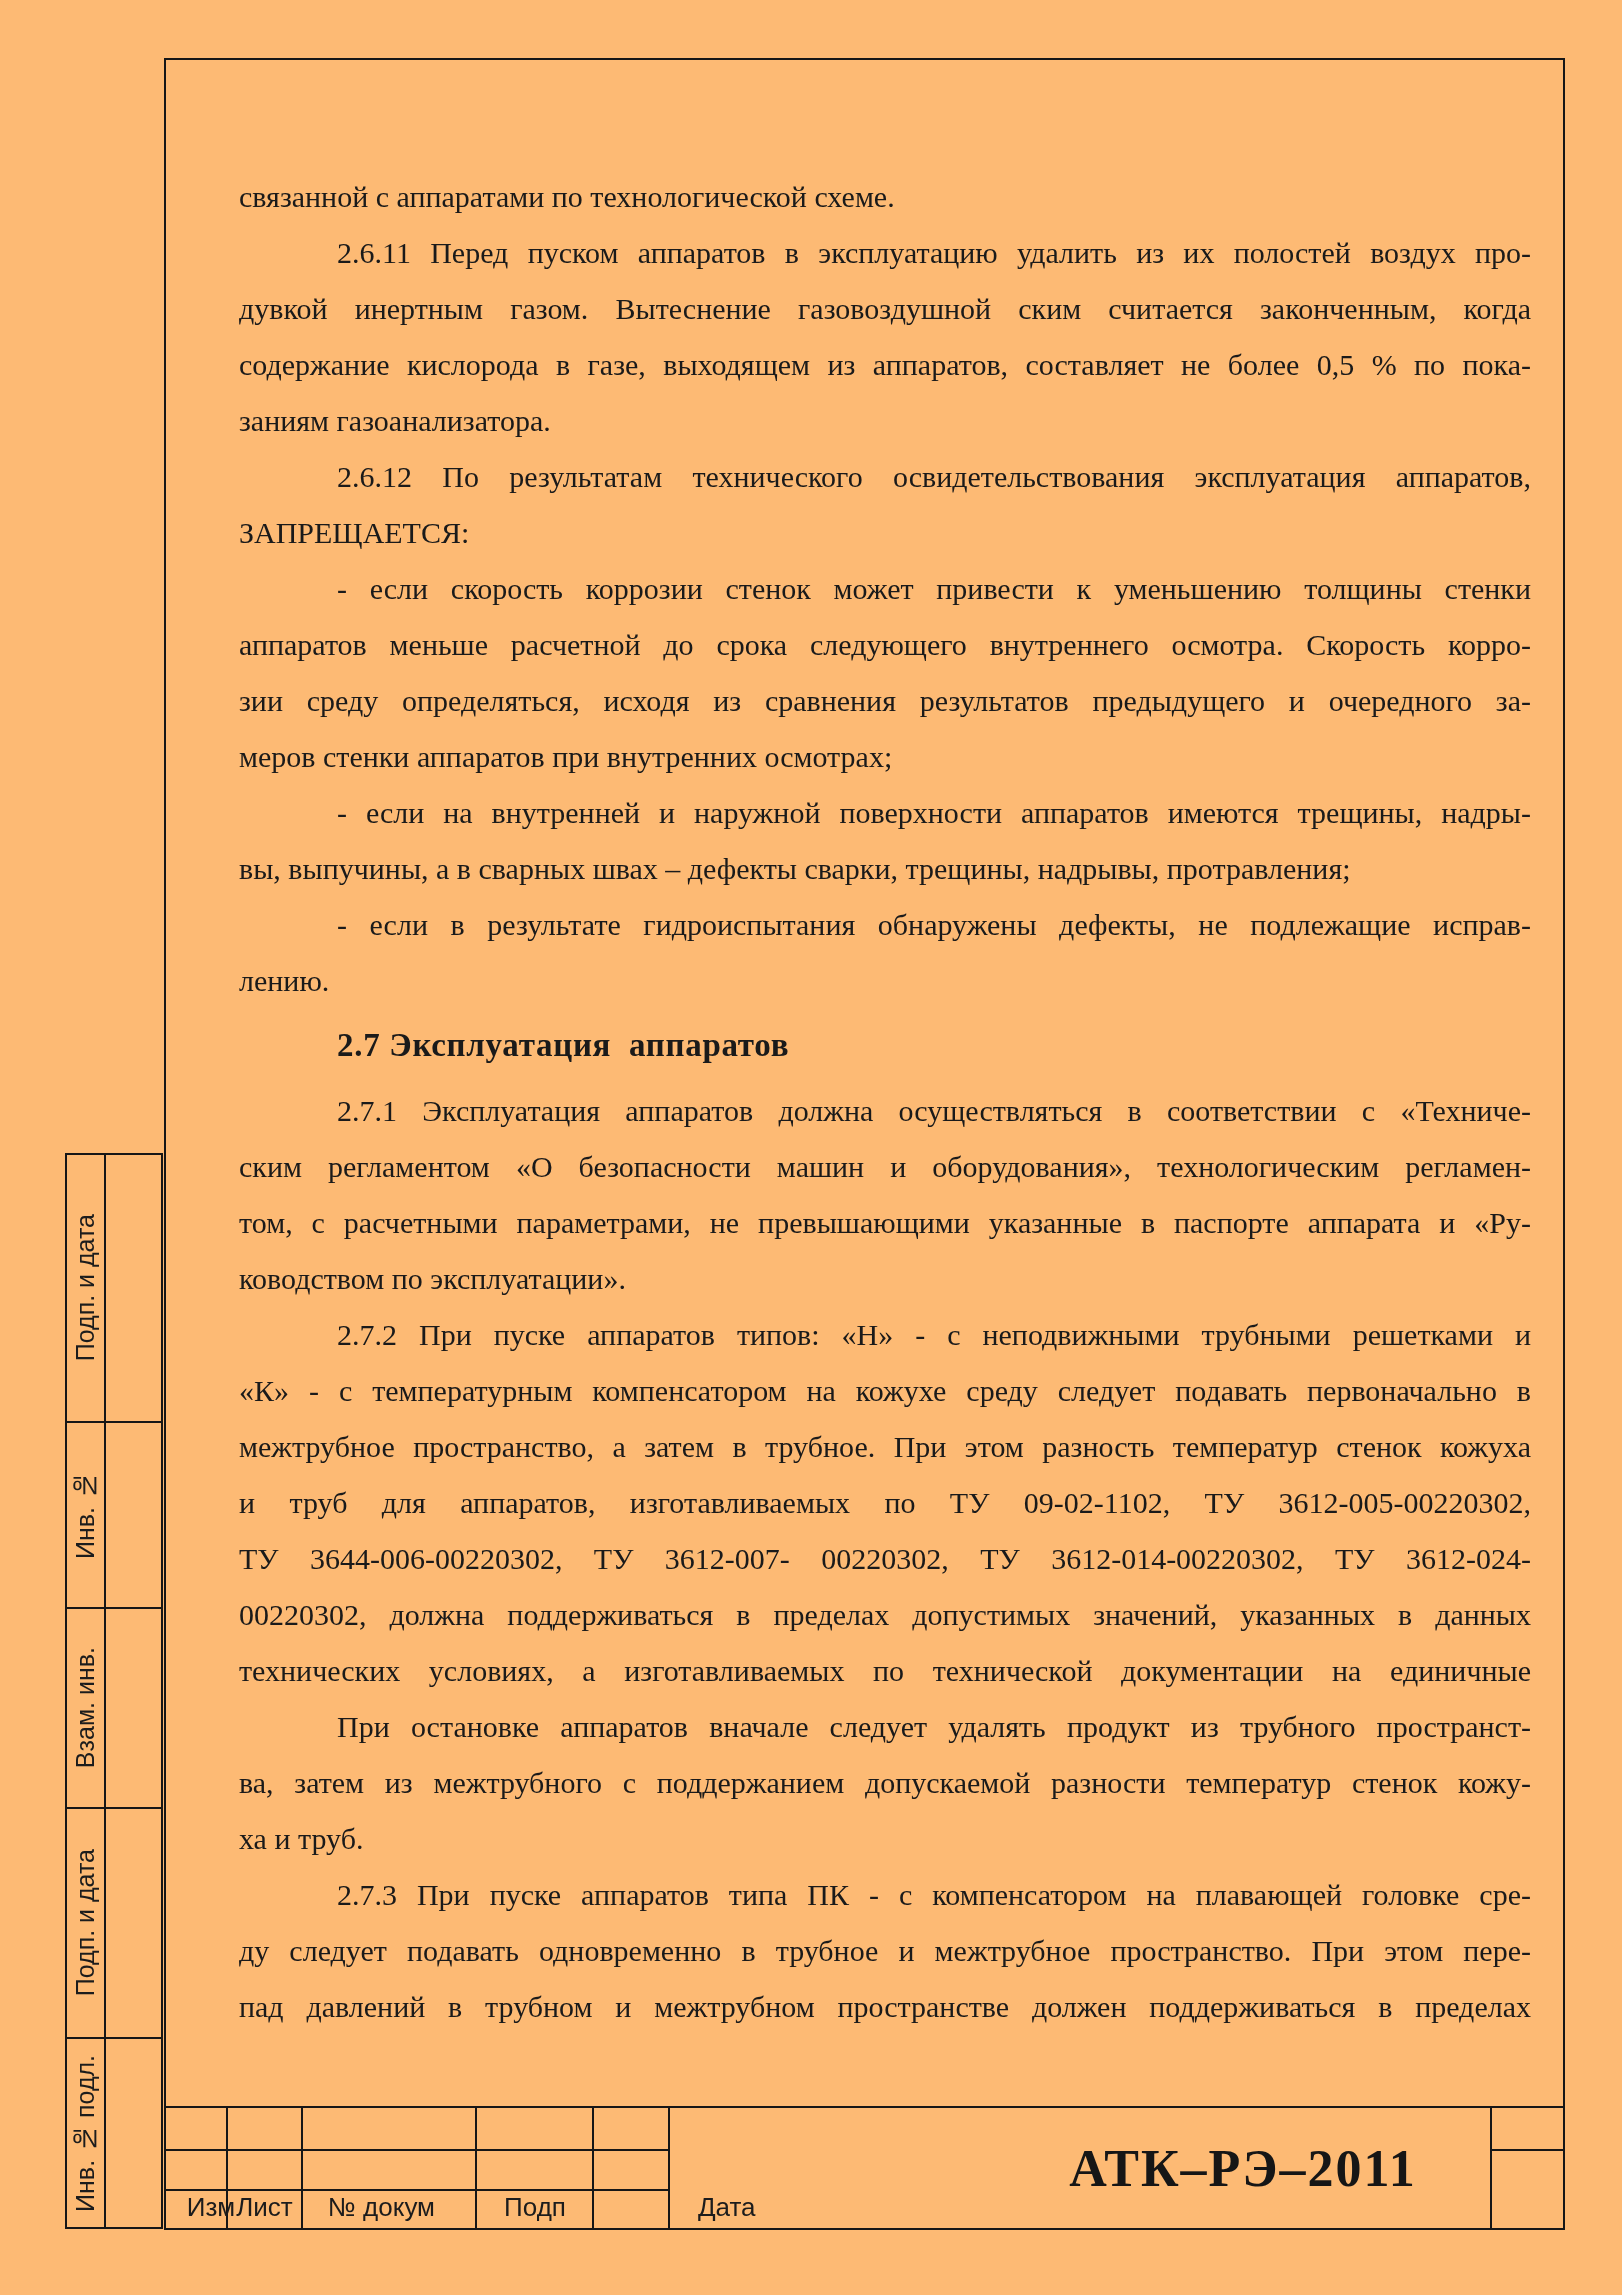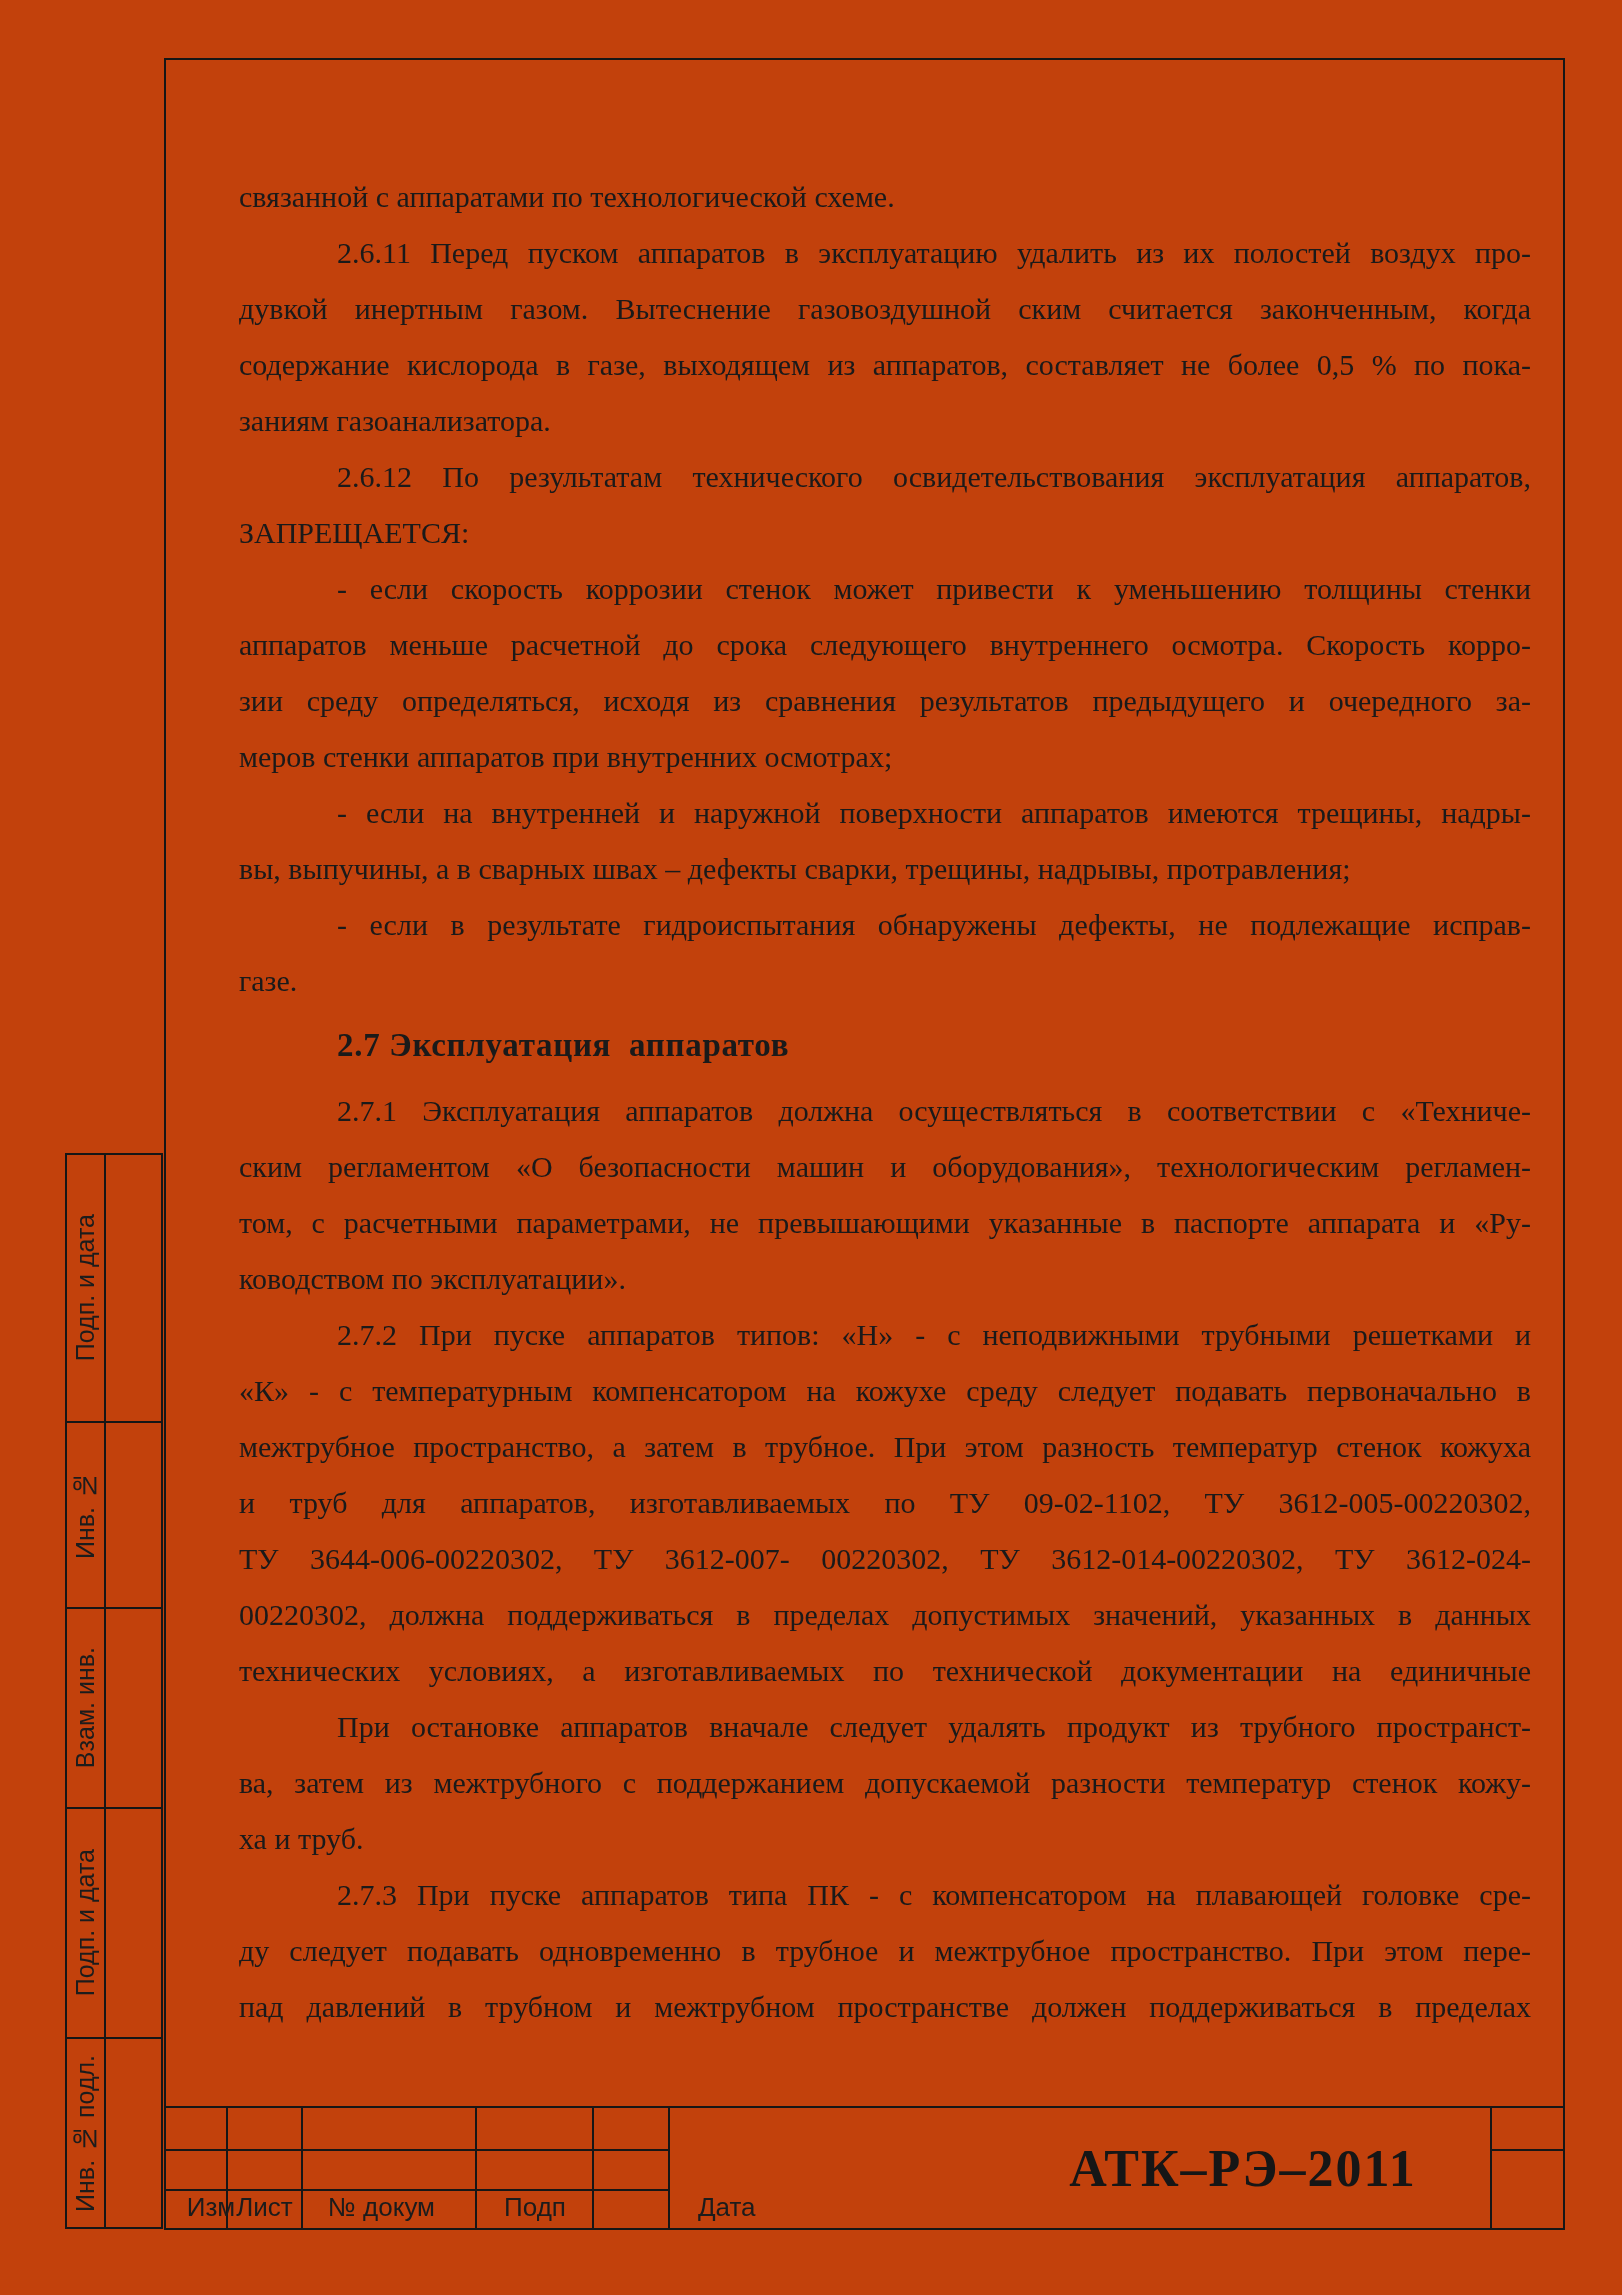--- a/index.html
+++ b/index.html
@@ -1,16 +1,16 @@
 <!DOCTYPE html>
 <html style="font-size:10.5px"><head>
 <meta charset="utf-8">
 <style>
   html,body{margin:0;padding:0;background:#e8e8e8;}
-  .page{position:relative;width:1622px;height:2295px;background:#c2410c;color:#1a1a1a;
+  .page{position:relative;width:1622px;height:2295px;background:#fdba74;color:#1a1a1a;
         font-family:"Liberation Serif",serif;overflow:hidden;}
   
   .frame{position:absolute;left:164px;top:58px;width:1401px;height:2172px;
          border:2.6px solid #161616;box-sizing:border-box;}
   
   .textblock{position:absolute;left:239px;top:169px;width:1292px;
              font-size:30px;line-height:56px;}
   .ln{text-align:justify;text-align-last:justify;}
   .ln.end{text-align-last:left;}
   .ln.ind{text-indent:98px;}
@@ -55,21 +55,21 @@
       <div class="ln end">заниям газоанализатора.</div>
       <div class="ln ind">2.6.12  По результатам технического освидетельствования эксплуатация аппаратов,</div>
       <div class="ln end">ЗАПРЕЩАЕТСЯ:</div>
       <div class="ln ind">- если скорость коррозии стенок может привести к уменьшению толщины стенки</div>
       <div class="ln ">аппаратов меньше расчетной до срока следующего внутреннего осмотра. Скорость корро-</div>
       <div class="ln ">зии среду определяться, исходя из сравнения результатов предыдущего и очередного за-</div>
       <div class="ln end">меров стенки аппаратов при внутренних осмотрах;</div>
       <div class="ln ind">- если на внутренней и наружной поверхности аппаратов имеются трещины, надры-</div>
       <div class="ln end">вы, выпучины, а в сварных швах – дефекты сварки, трещины, надрывы, протравления;</div>
       <div class="ln ind">- если в результате гидроиспытания обнаружены дефекты, не подлежащие  исправ-</div>
-      <div class="ln end">газе.</div>
+      <div class="ln end">лению.</div>
       <div class="ln head">2.7 Эксплуатация  аппаратов</div>
       <div class="ln ind">2.7.1  Эксплуатация аппаратов должна осуществляться в соответствии с «Техниче-</div>
       <div class="ln ">ским регламентом «О безопасности машин и оборудования», технологическим регламен-</div>
       <div class="ln ">том, с расчетными параметрами, не превышающими указанные в паспорте аппарата и «Ру-</div>
       <div class="ln end">ководством по эксплуатации».</div>
       <div class="ln ind">2.7.2  При пуске аппаратов типов: «Н» - с неподвижными трубными решетками  и</div>
       <div class="ln ">«К» - с температурным компенсатором на кожухе среду следует подавать первоначально в</div>
       <div class="ln ">межтрубное пространство, а затем в трубное. При этом разность температур стенок кожуха</div>
       <div class="ln ">и труб для аппаратов, изготавливаемых по  ТУ 09-02-1102,  ТУ 3612-005-00220302,</div>
       <div class="ln ">ТУ  3644-006-00220302, ТУ 3612-007- 00220302, ТУ 3612-014-00220302,  ТУ 3612-024-</div>

